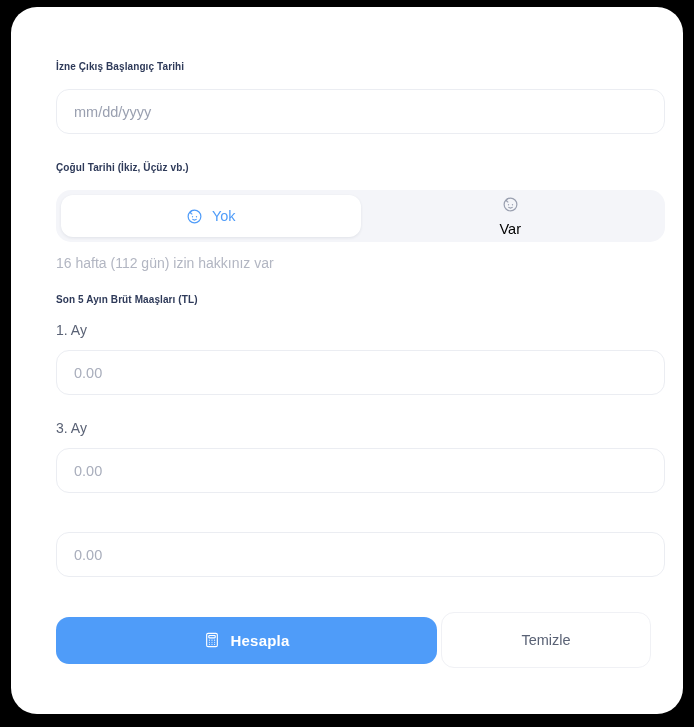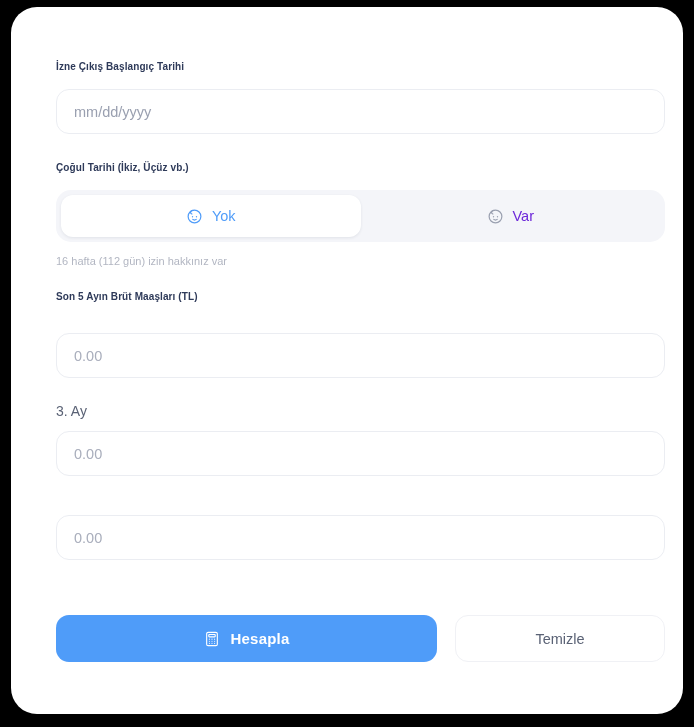--- a/index.html
+++ b/index.html
@@ -48,21 +48,21 @@
   }
 
   .sub-label {
     font-size: 14px;
     font-weight: normal;
     color: #5a6275;
     line-height: 1;
   }
 
   .helper-text {
-    font-size: 11px;
+    font-size: 14px;
     color: #b2b6c2;
     line-height: 1;
   }
 
   
   .text-input {
     display: block;
     width: 609px;
     height: 45px;
     border: 1px solid #ebedf2;
@@ -108,32 +108,32 @@
     text-align: right;
   }
 
   .seg-option.active {
     background: #ffffff;
     color: #4f9cf9;
     box-shadow: 0 1px 3px rgba(30,40,70,0.09);
   }
 
   .seg-option.inactive {
-    color: #6d28d9;
+    color: #000000;
+    flex-direction: column;
   }
 
   .seg-label { line-height: 1; }
 
   
   .actions {
     display: flex;
     align-items: center;
-    gap: 18px;
-    width: 609px;
-    margin-top: 20px;
+    gap: 4px;
+    width: 609px;
   }
 
   .btn-primary {
     width: 381px;
     height: 47px;
     border: none;
     border-radius: 13px;
     background: #4f9cf9;
     color: #ffffff;
     font-size: 15px;
@@ -142,21 +142,21 @@
     display: flex;
     align-items: center;
     justify-content: center;
     gap: 11px;
     cursor: pointer;
     letter-spacing: 0.2px;
   }
 
   .btn-secondary {
     width: 210px;
-    height: 47px;
+    height: 56px;
     border: 1px solid #f0f1f5;
     border-radius: 13px;
     background: #ffffff;
     color: #5a6275;
     font-size: 14.5px;
     font-family: "Liberation Sans", "DejaVu Sans", sans-serif;
     display: flex;
     align-items: center;
     justify-content: center;
     cursor: pointer;
@@ -217,20 +217,21 @@
         </button>
       </div>
 
       <div class="gap-c"></div>
       <div class="helper-text">16 hafta (112 gün) izin hakkınız var</div>
       <div class="gap-d"></div>
 
       <div class="field-label">Son 5 Ayın Brüt Maaşları (TL)</div>
       <div class="gap-e"></div>
 
+      <div class="sub-label">1. Ay</div>
       <div class="gap-f"></div>
       <input class="text-input money" type="text" placeholder="0.00" style="">
       <div class="gap-g"></div>
 
       <div class="sub-label">3. Ay</div>
       <div class="gap-f"></div>
       <input class="text-input money" type="text" placeholder="0.00" style="">
       <div class="gap-g"></div>
 
       <div class="gap-f"></div>

